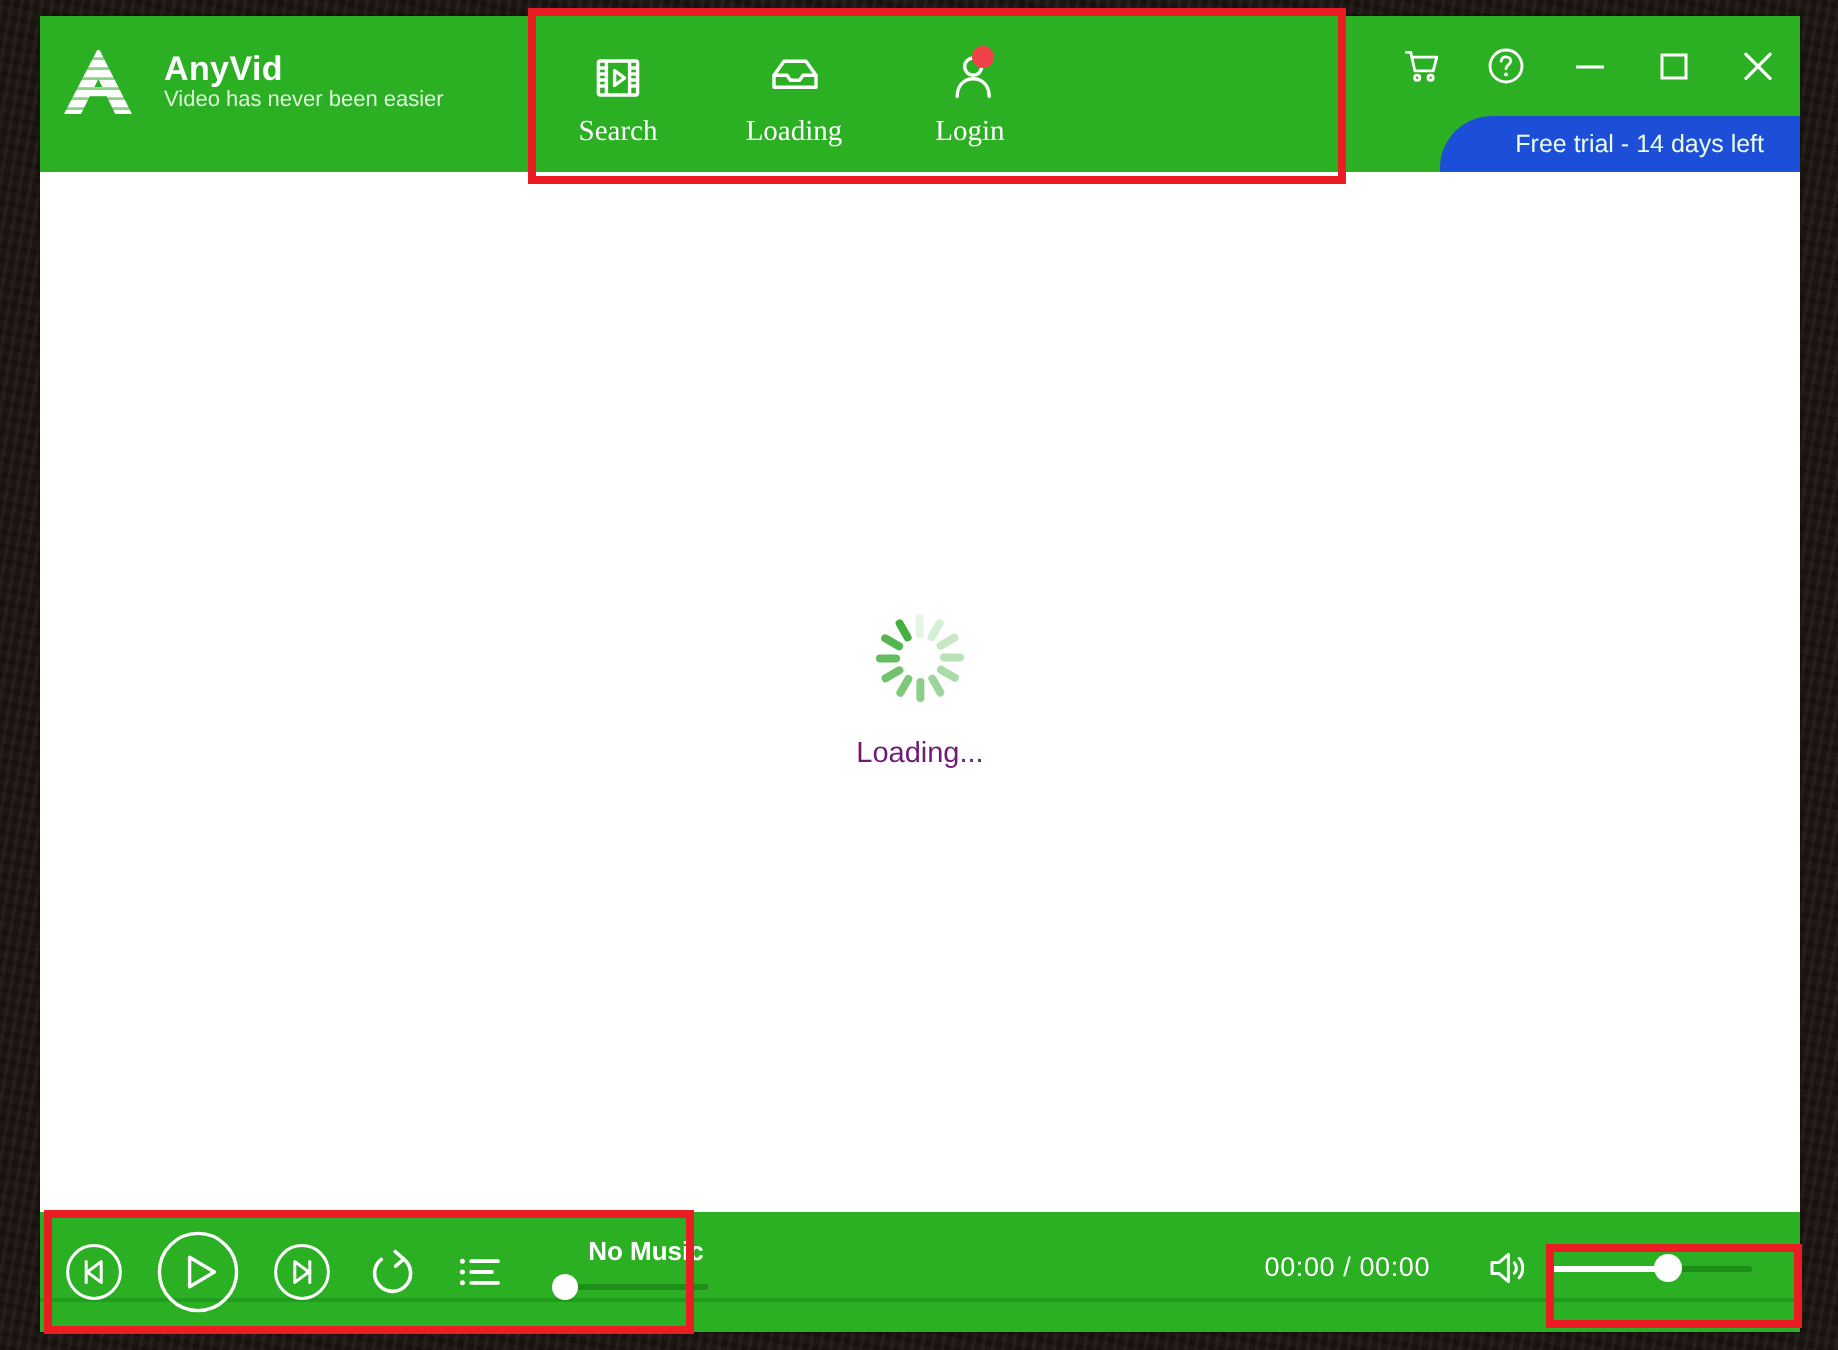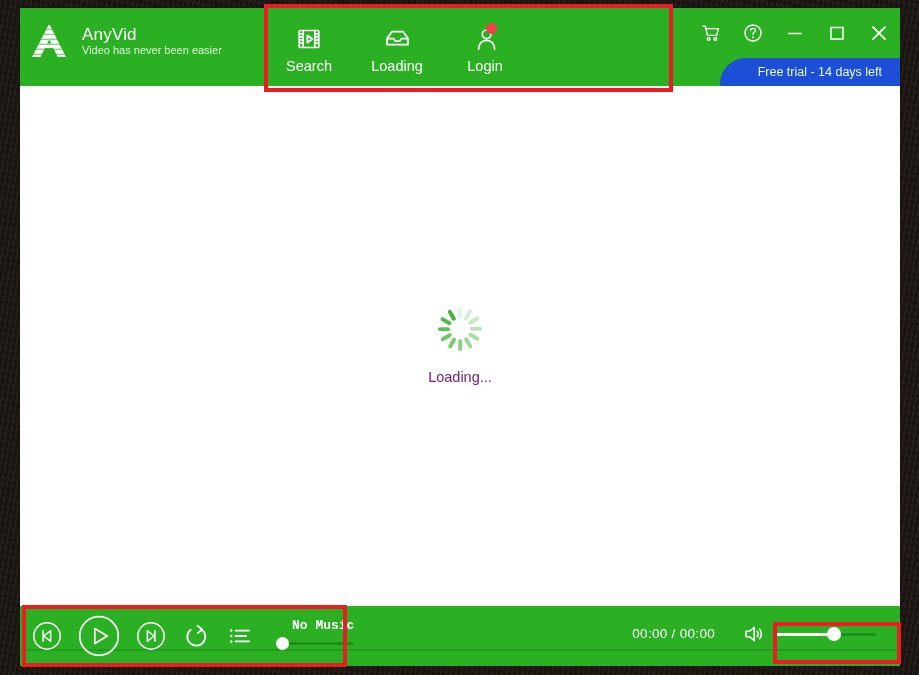--- a/index.html
+++ b/index.html
@@ -42,26 +42,26 @@
 
   
   .header{
     position:relative;height:78px;background:#2bb024;
   }
   .brand{
     position:absolute;left:8px;top:12px;display:flex;align-items:center;gap:12px;
   }
   .logo-mark{width:42px;height:42px;position:relative;}
   .brand-text{display:flex;flex-direction:column;line-height:1.15;}
-  .brand-name{color:#fff;font-size:17px;font-weight:normal;letter-spacing:.2px;}
+  .brand-name{color:#fff;font-size:17px;font-weight:bold;letter-spacing:.2px;}
   .brand-tag{color:#dff3dc;font-size:11px;}
 
   
   .nav{
-    position:absolute;left:245px;top:0;height:78px;display:flex;align-items:stretch;
+    position:absolute;left:245px;top:0;height:78px;display:flex;align-items:stretch;font-family:Liberation Serif, serif;
   }
   .nav-item{
     width:88px;display:flex;flex-direction:column;align-items:center;justify-content:center;
     gap:4px;cursor:pointer;color:#fff;padding-top:4px;
   }
   .nav-item.active{background:#1f8c1a;}
   .nav-icon{height:30px;display:flex;align-items:center;justify-content:center;position:relative;}
   .nav-label{font-size:14.5px;color:#fff;}
   .dot-badge{
     position:absolute;right:2px;top:-1px;width:11px;height:11px;border-radius:50%;
@@ -97,21 +97,21 @@
     position:relative;height:60px;background:#2bb024;
   }
   .player-track{
     position:absolute;left:0;right:0;bottom:15px;height:2px;background:#229c1d;
   }
   .p-left{
     position:absolute;left:12px;top:0;height:60px;display:flex;align-items:center;gap:16px;
   }
   .pbtn{cursor:pointer;display:flex;align-items:center;justify-content:center;}
   .music-block{
-    display:flex;flex-direction:column;align-items:flex-start;margin-left:6px;position:relative;top:-2px;font-family:Liberation Mono, monospace;
+    display:flex;flex-direction:column;align-items:center;margin-left:6px;position:relative;top:-2px;
   }
   .music-label{color:#fff;font-size:13px;font-weight:bold;margin-bottom:3px;margin-left:16px;}
   .music-slider{position:relative;width:78px;height:14px;display:flex;align-items:center;}
   .music-slider .rail{position:absolute;left:0;right:0;height:3px;background:#1d8f19;border-radius:2px;}
   .music-slider .knob{position:relative;width:13px;height:13px;border-radius:50%;background:#fff;left:0;}
 
   .time{
     position:absolute;right:185px;top:20px;color:#fff;font-size:13.5px;letter-spacing:.3px;
   }
   .vol{

